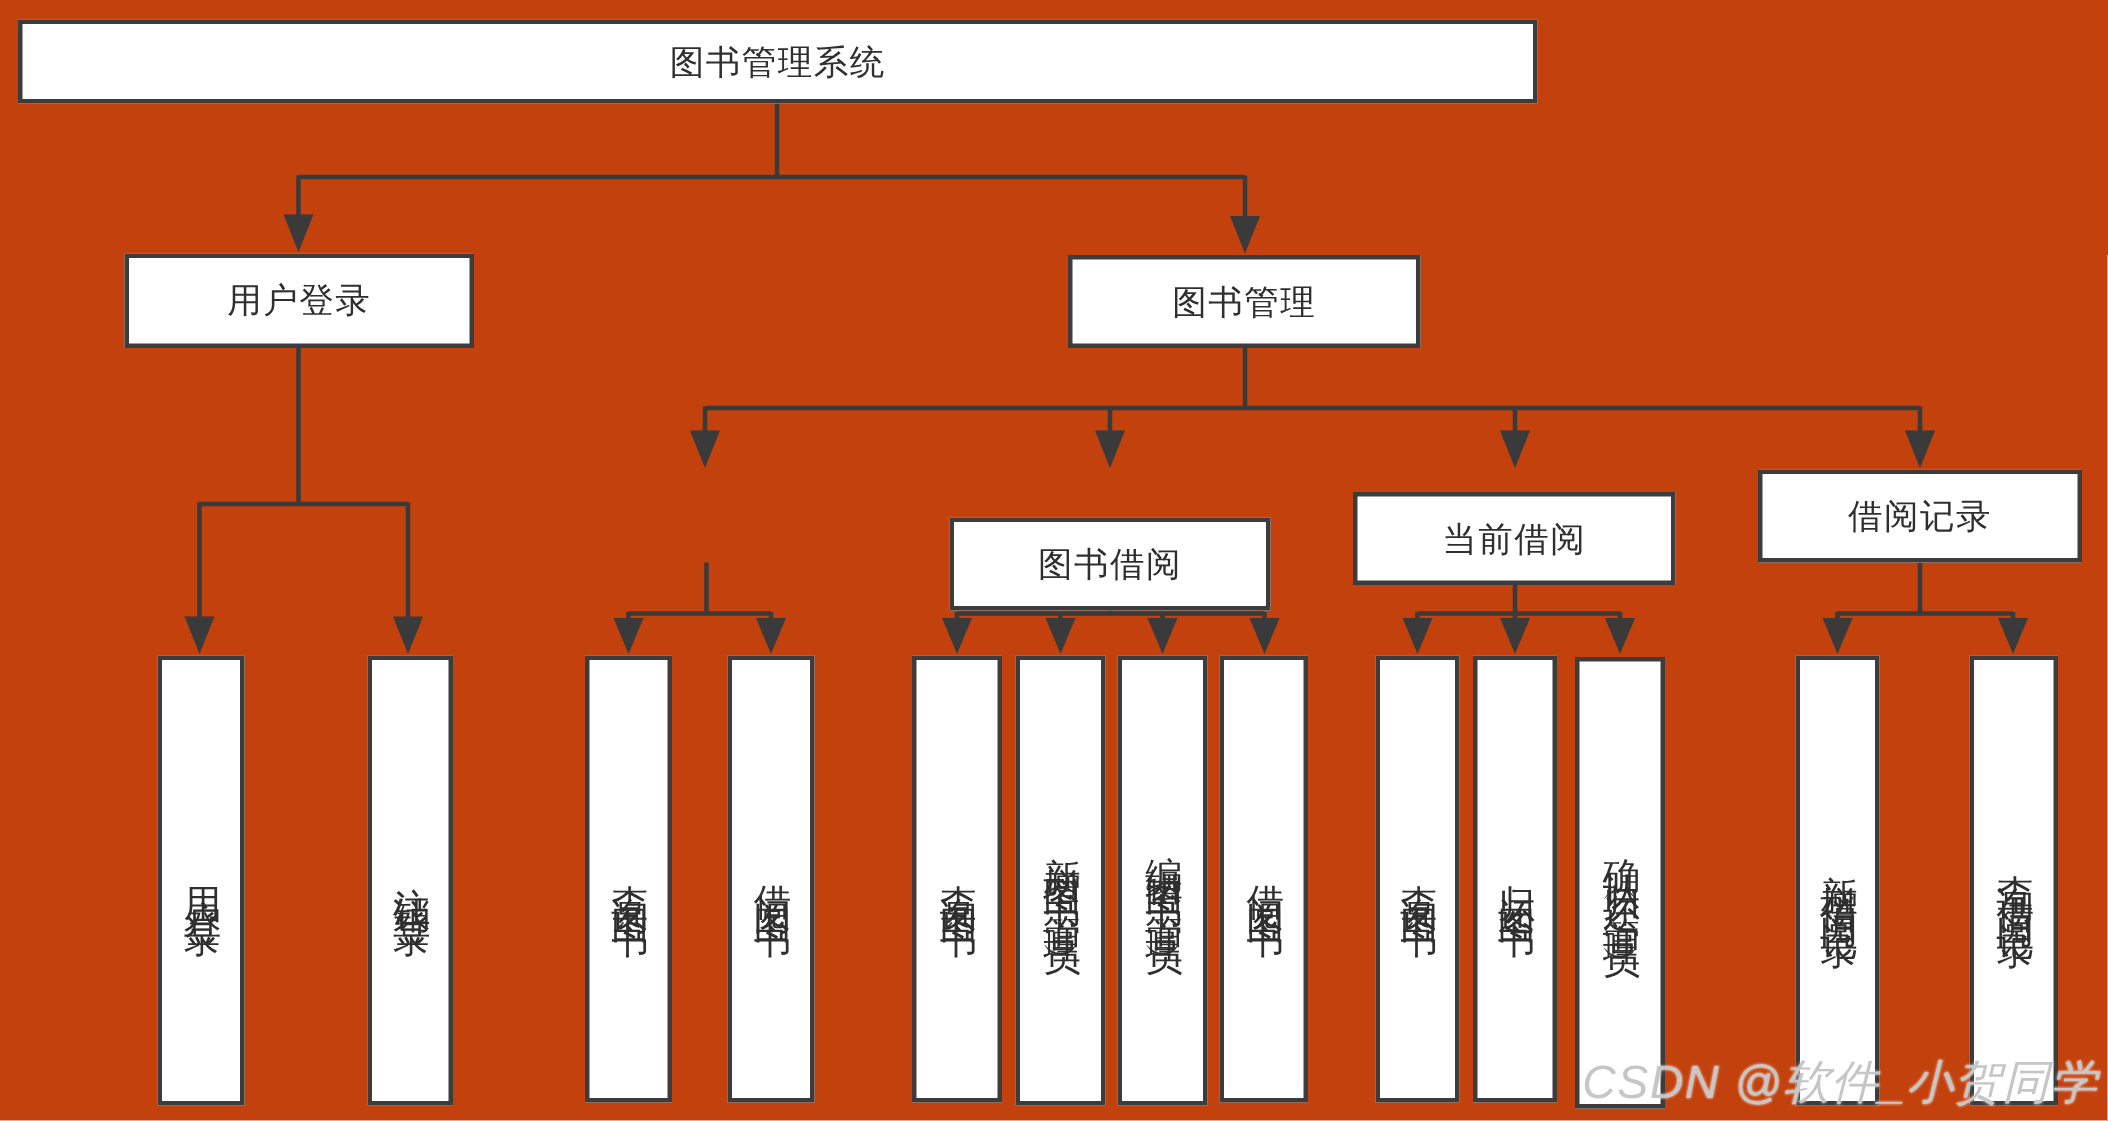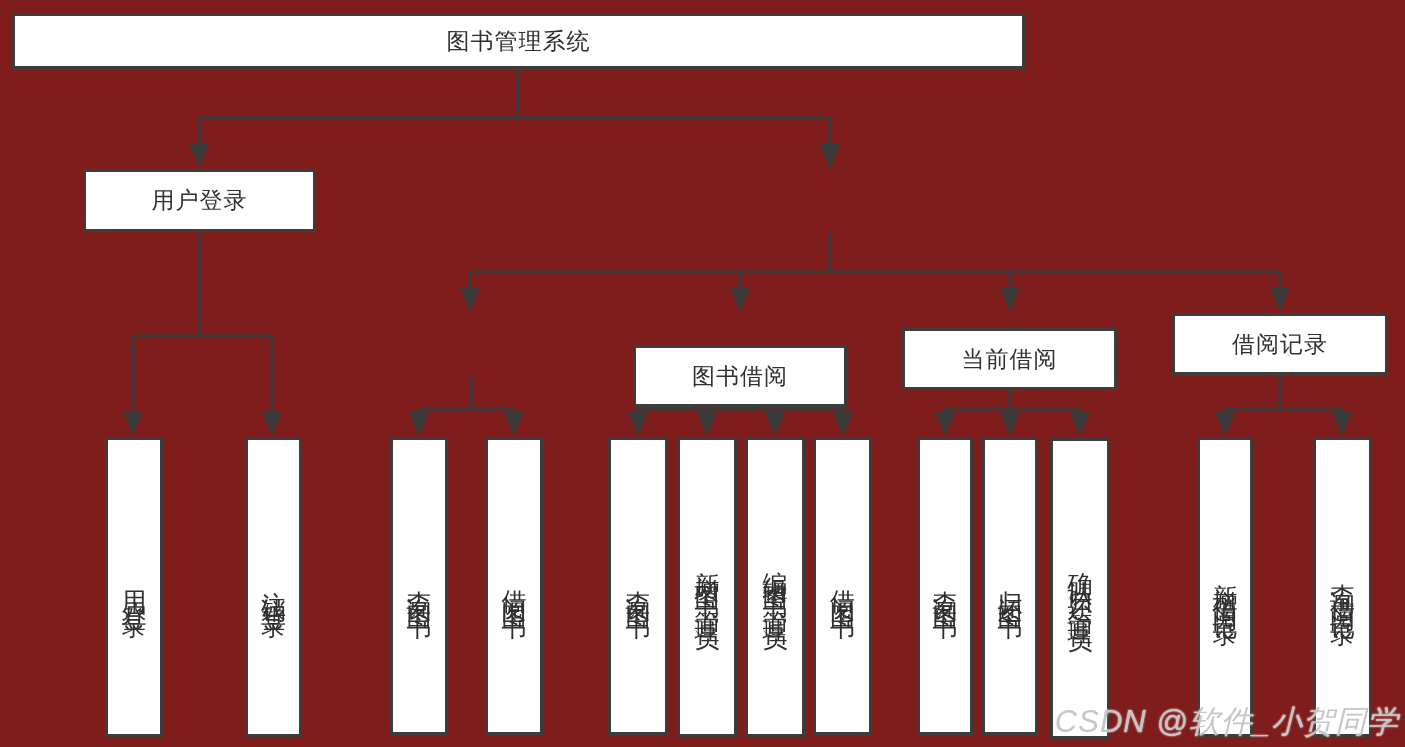--- a/index.html
+++ b/index.html
@@ -5,21 +5,21 @@
   html, body {
     margin: 0;
     padding: 0;
     background: #ffffff;
     font-family: "Liberation Sans", "DejaVu Sans", sans-serif;
   }
   #canvas {
     position: relative;
     width: 1405px;
     height: 747px;
-    background: #7f1d1d;
+    background: #c2410c;
     overflow: hidden;
   }
   #connectors {
     position: absolute;
     left: 0;
     top: 0;
     z-index: 1;
   }
   .node {
     position: absolute;
@@ -135,20 +135,23 @@
     </g>
   </svg>
 
   <div class="node h" style="left:12px; top:13px; width:1013px; height:56px;">
     <span>图书管理系统</span>
   </div>
 
   <div class="node h" style="left:83px; top:169px; width:233px; height:63px;">
     <span>用户登录</span>
   </div>
+  <div class="node h" style="left:712px; top:170px; width:235px; height:62px;">
+    <span>图书管理</span>
+  </div>
 
   <div class="node h" style="left:633px; top:313px; width:214px; height:62px;margin-top:32px;">
     <span>图书借阅</span>
   </div>
   <div class="node h" style="left:902px; top:328px; width:215px; height:62px;">
     <span>当前借阅</span>
   </div>
   <div class="node h" style="left:1172px; top:313px; width:216px; height:62px;">
     <span>借阅记录</span>
   </div>

